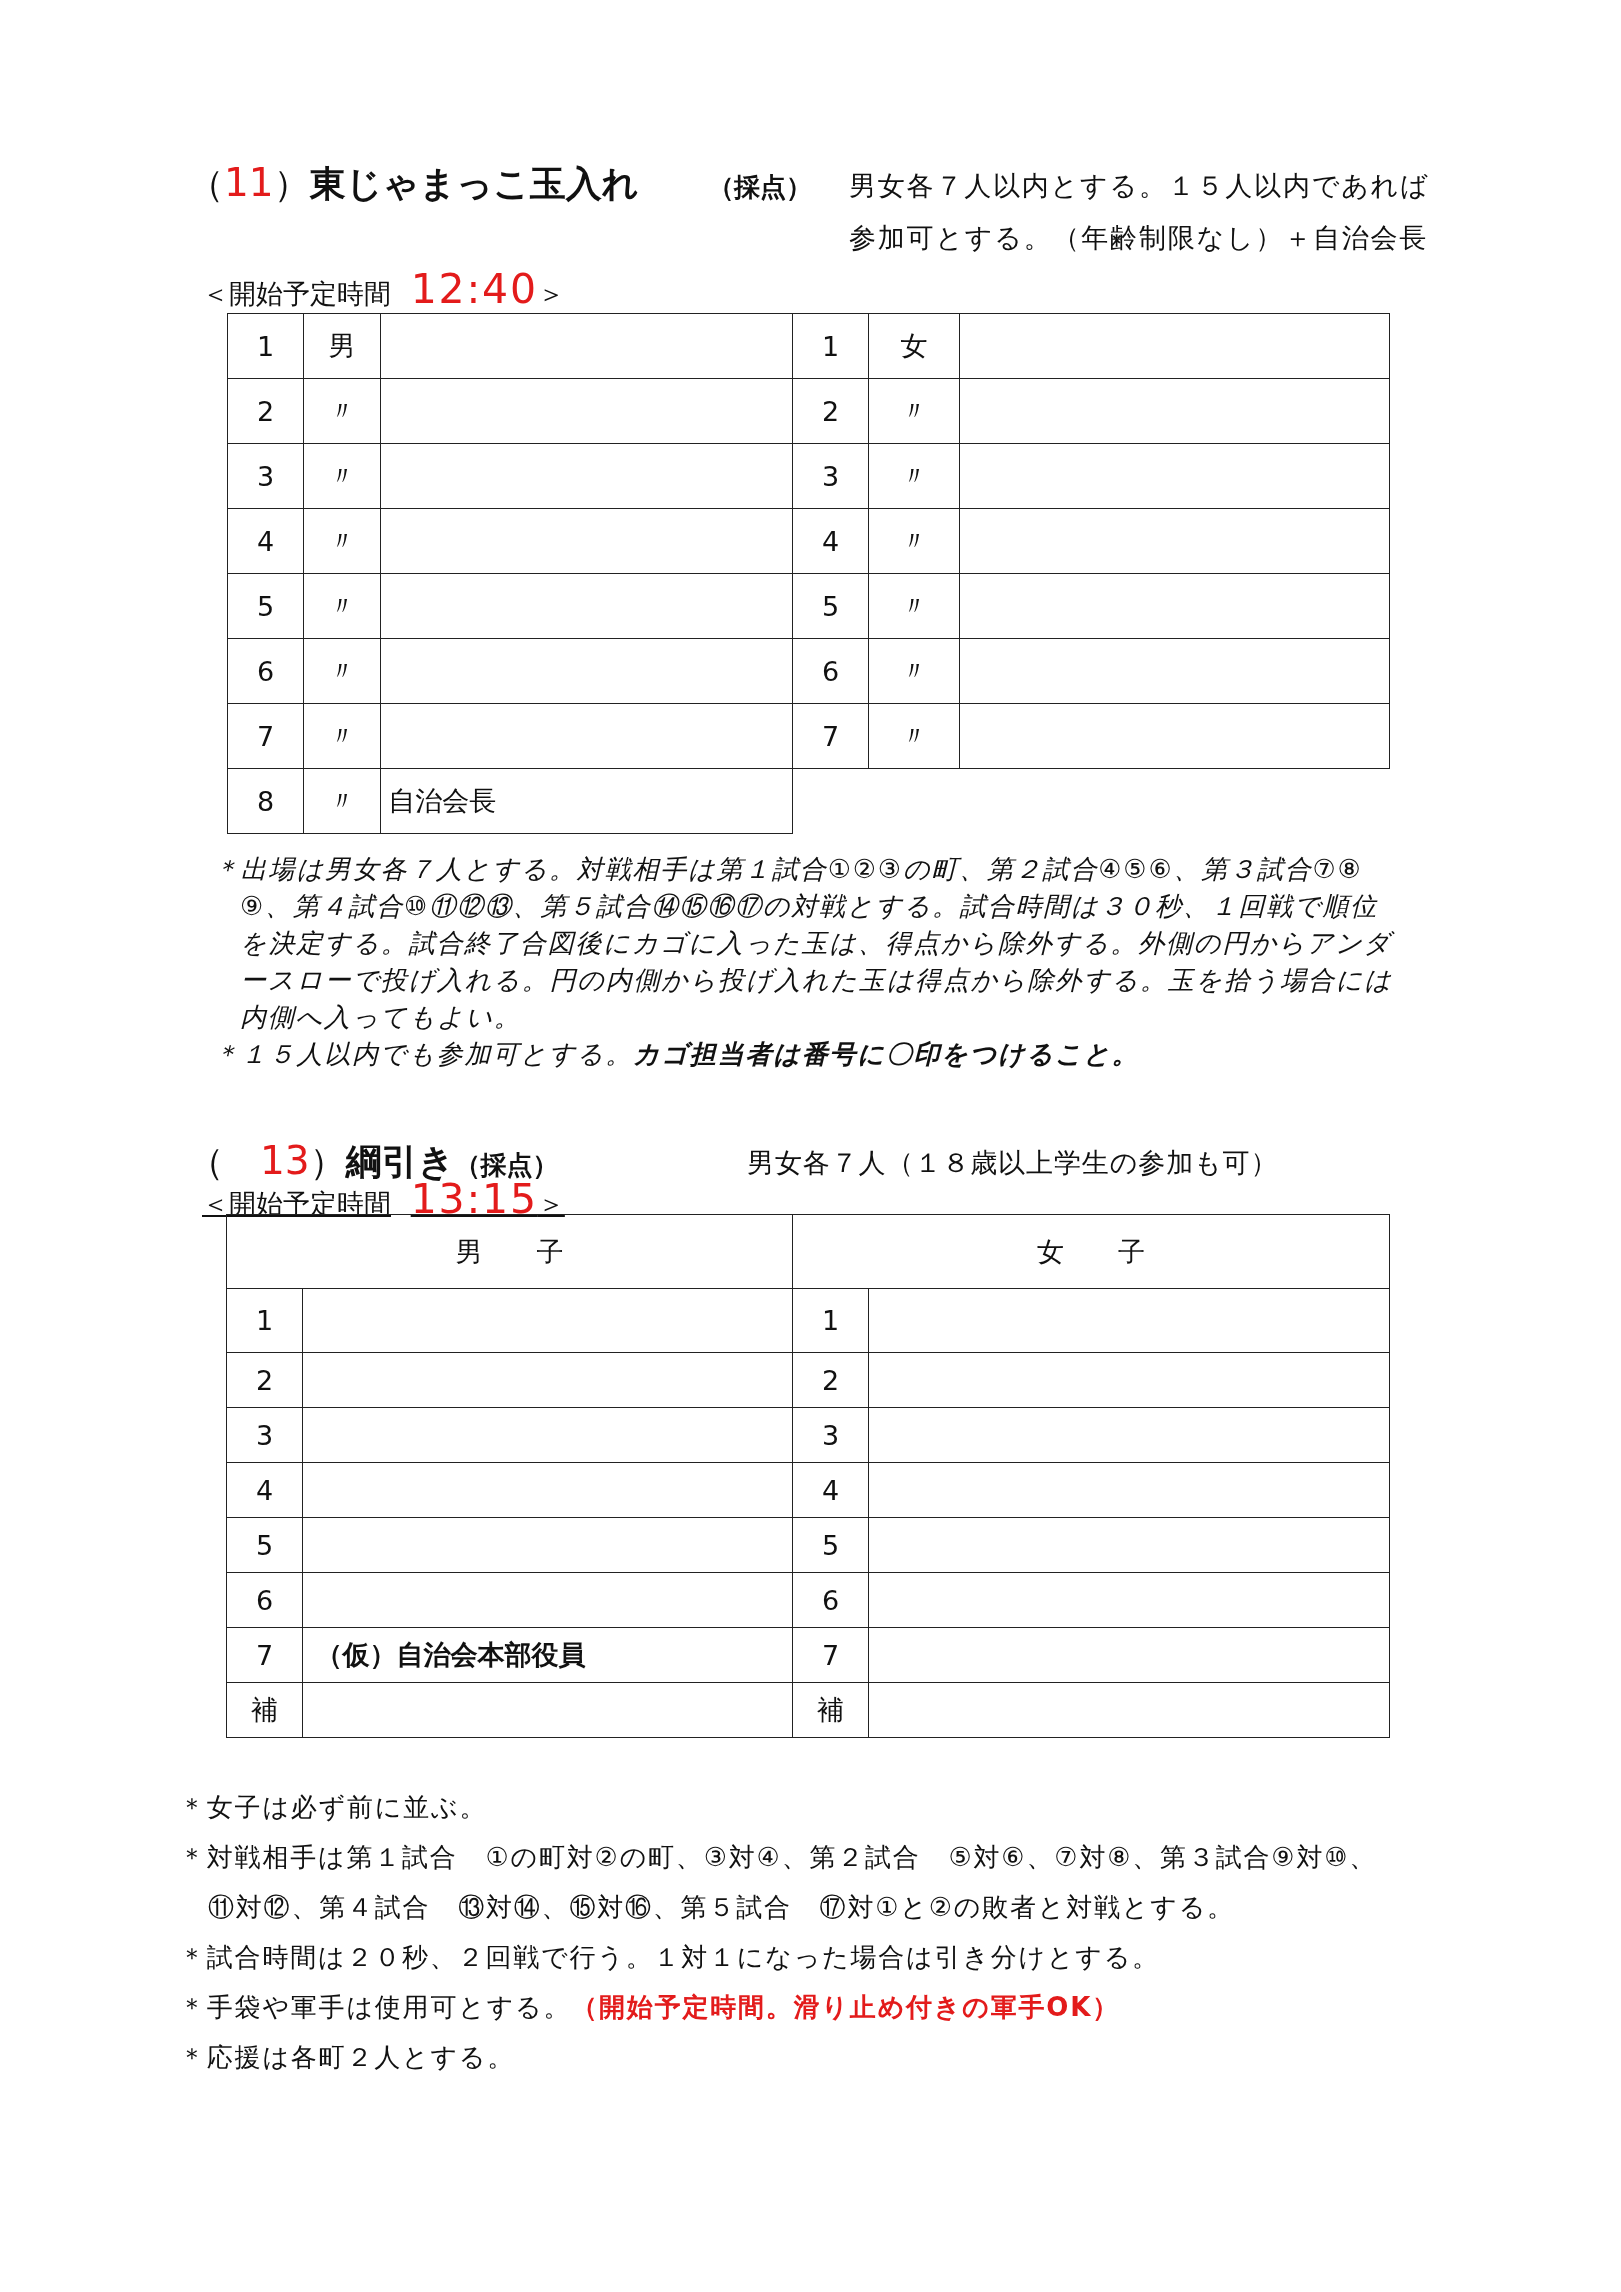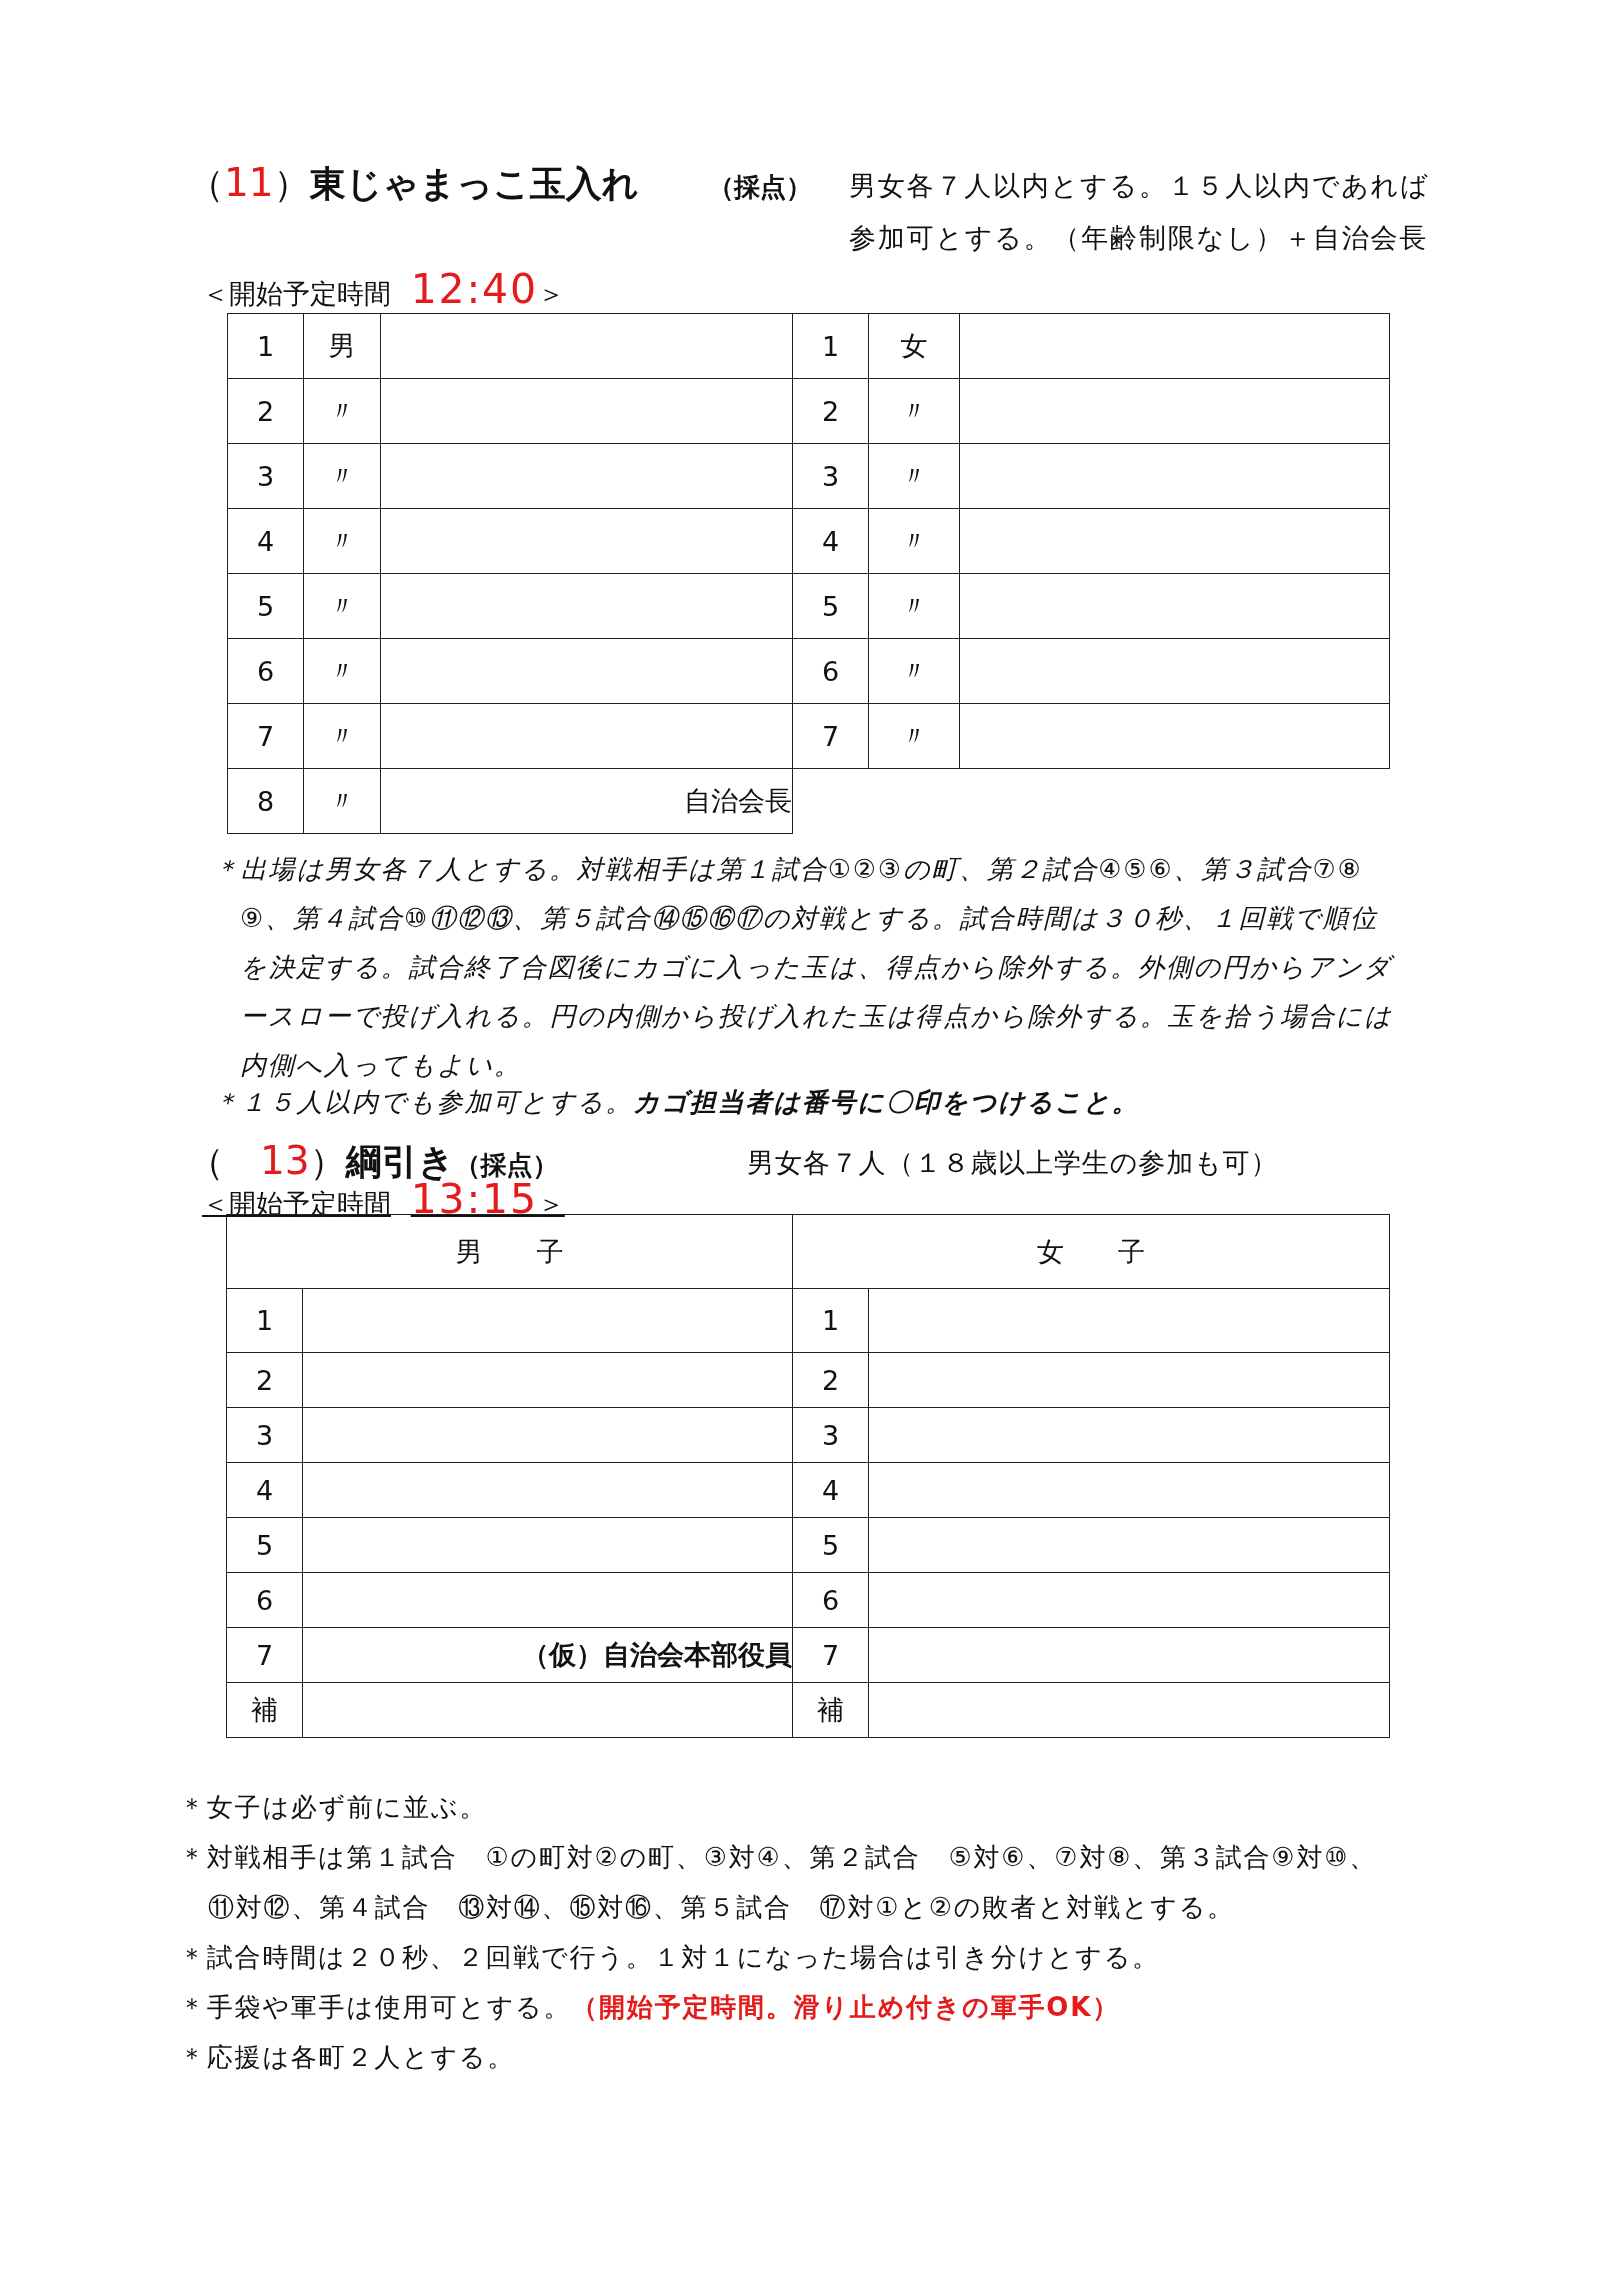--- a/index.html
+++ b/index.html
@@ -13,29 +13,29 @@
   .s1-title { left:188px; top:159px; font-size:36px; line-height:47px; }
   .s1-title .num { font-size:39px; }
   .s1-score { left:708px; top:170px; font-size:26px; font-weight:bold; }
   .s1-req1 { left:849px; top:168px; font-size:27px; letter-spacing:1.8px; }
   .s1-req2 { left:849px; top:220px; font-size:27px; letter-spacing:1.8px; }
   .time1 { left:202px; top:262px; font-size:27px; line-height:54px; }
   .time1 .t { font-size:41px; margin-left:19.7px; letter-spacing:1.8px; }
 
   table.grid { position:absolute; border-collapse:collapse; table-layout:fixed; }
   table.grid td { border:1.8px solid #222; padding:0; font-size:27px; text-align:center; vertical-align:middle; }
-  table.grid td.name { text-align:right; padding-left:7.2px; }
+  table.grid td.name { text-align:left; padding-left:7.2px; }
   table.grid td.noborder { border:none; }
 
   #table1 { left:227px; top:313px; width:1162px; }
   #table1 td { height:64px; }
 
   .note { font-size:26px; line-height:37px; letter-spacing:1.8px;font-style:italic; }
   .notes1 { left:213px; top:851px; }
-  .notes1 .indent { padding-left:27px;margin-top:12px; }
+  .notes1 .indent { padding-left:27px; }
 
   
   .s2-title { left:188px; top:1137px; font-size:36px; line-height:47px; }
   .s2-title .num { font-size:39px;margin-left:36px; }
   .s2-title .score { font-size:26px; }
   .s2-req { left:747px; top:1145px; font-size:27px; letter-spacing:0.9px; }
   .time2 { left:202px; top:1177px; font-size:27px; line-height:45px;text-decoration:underline; }
   .time2 .t { font-size:41px; margin-left:19.7px; letter-spacing:1.8px; }
 
   #table2 { left:226px; top:1214px; width:1163px; }

